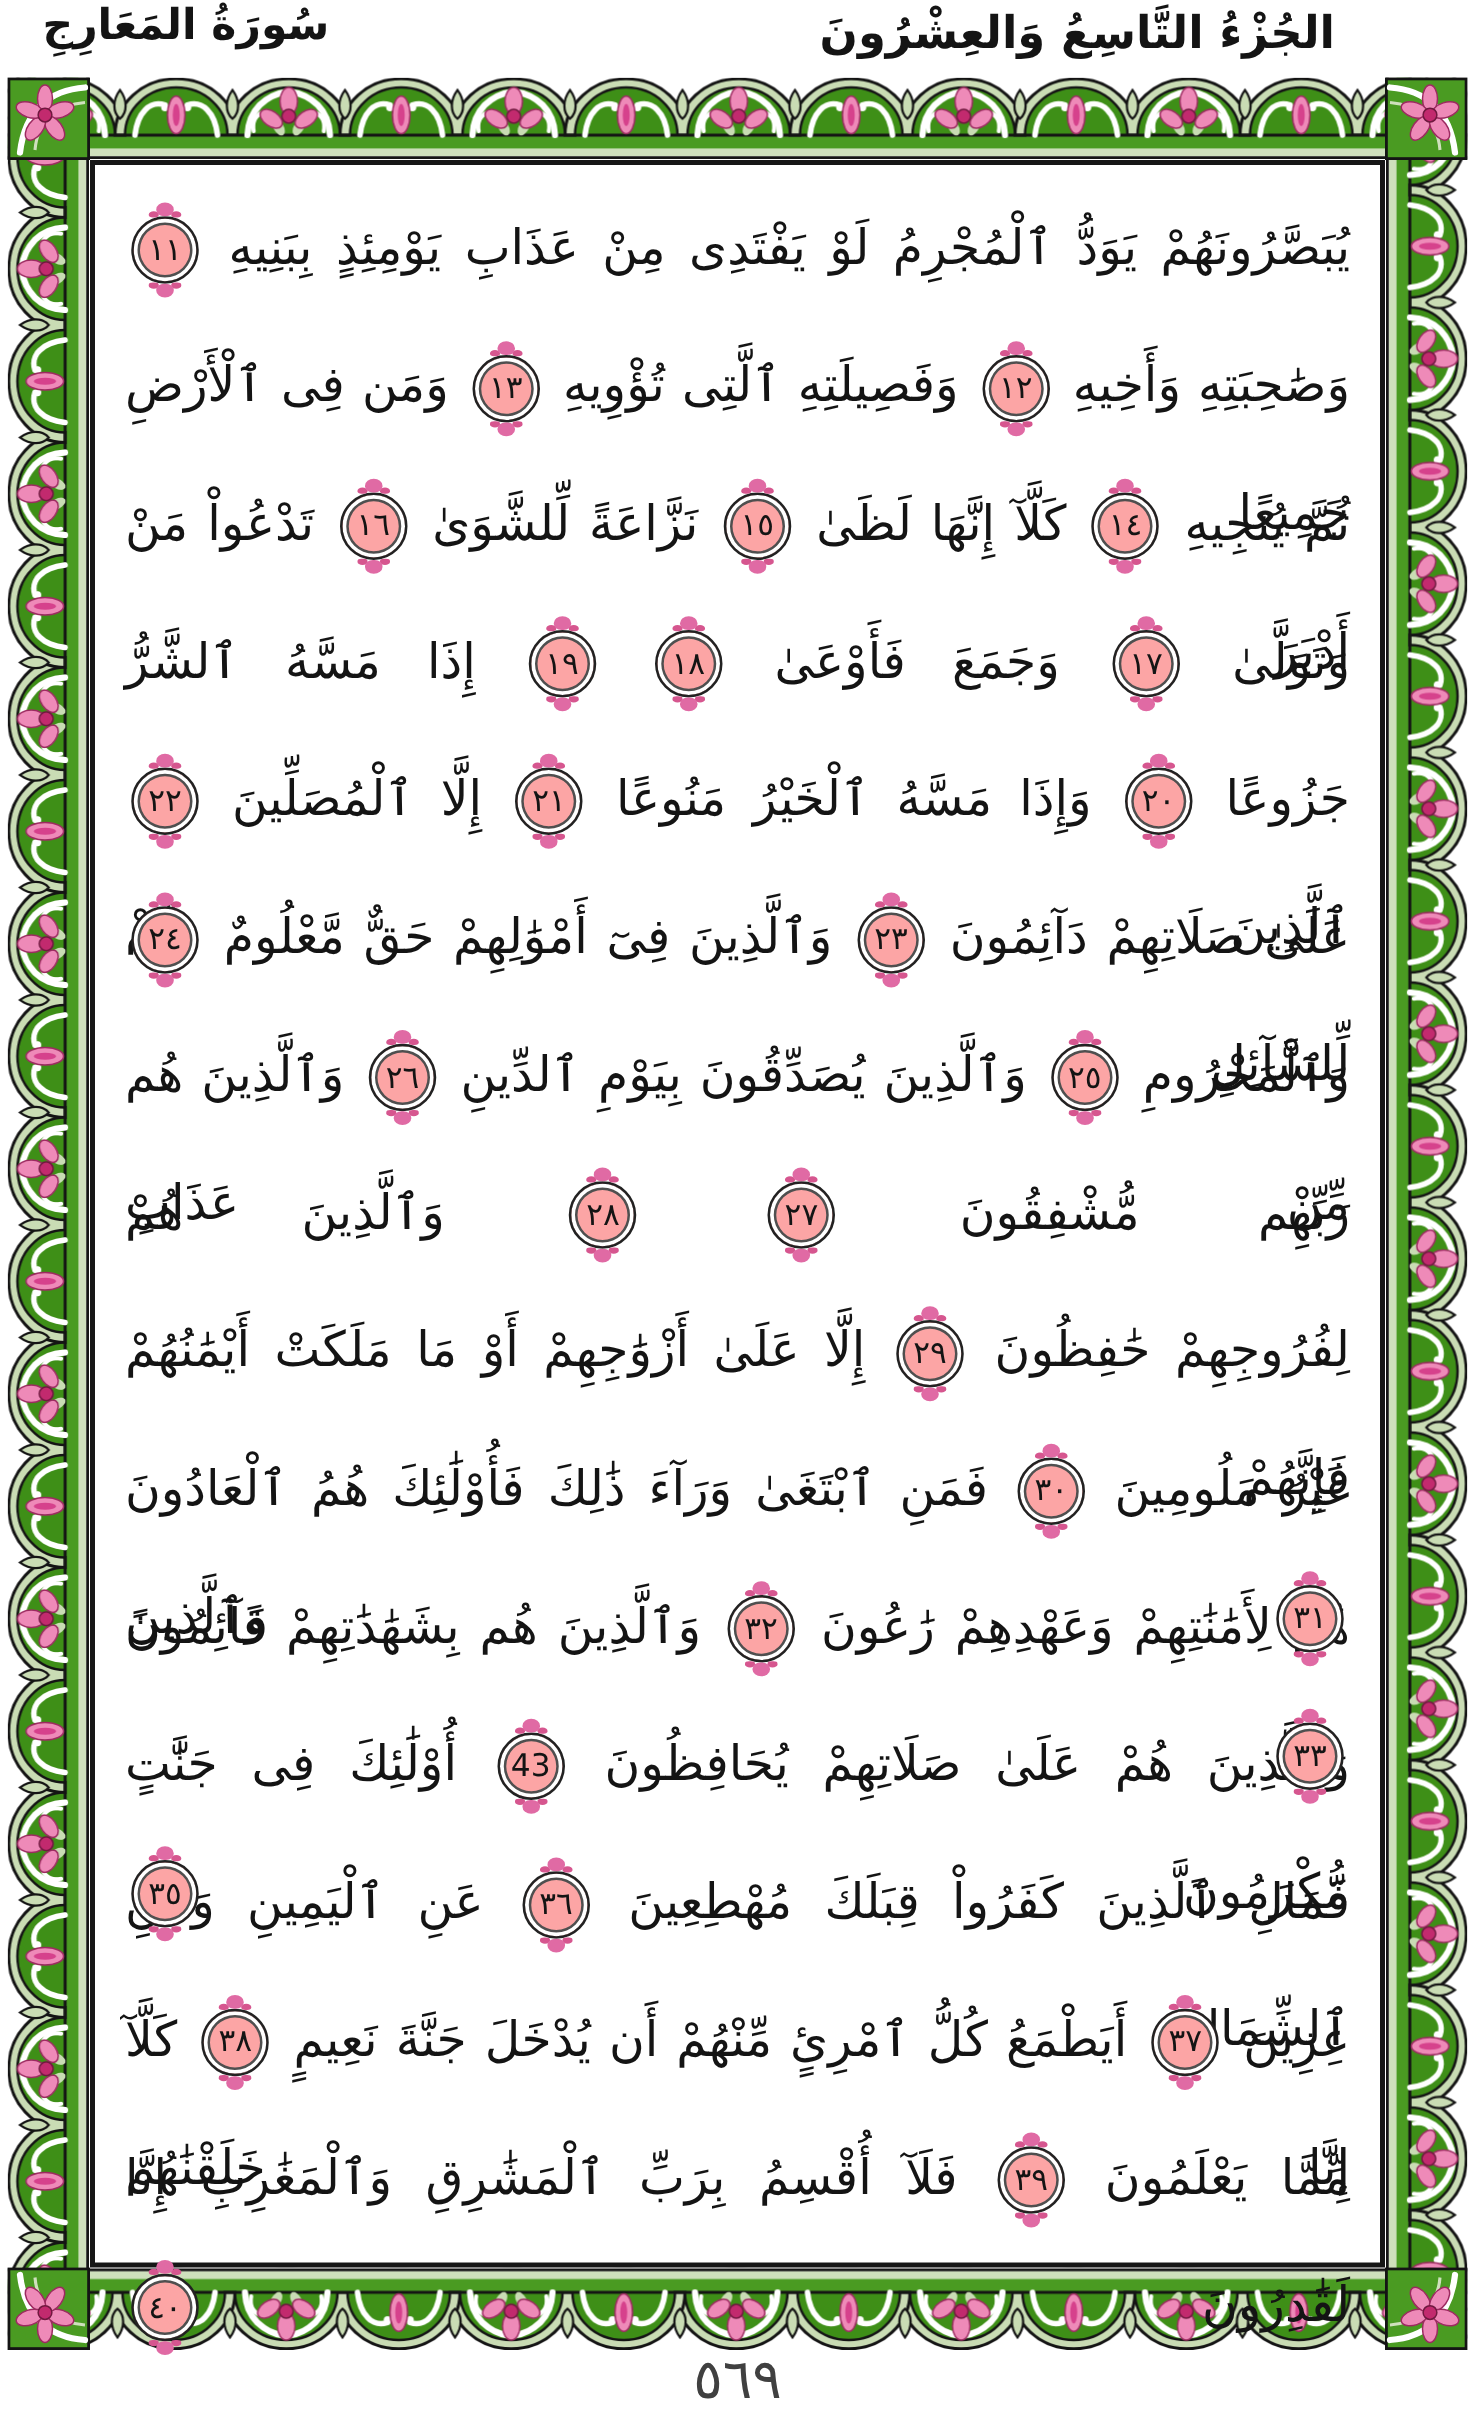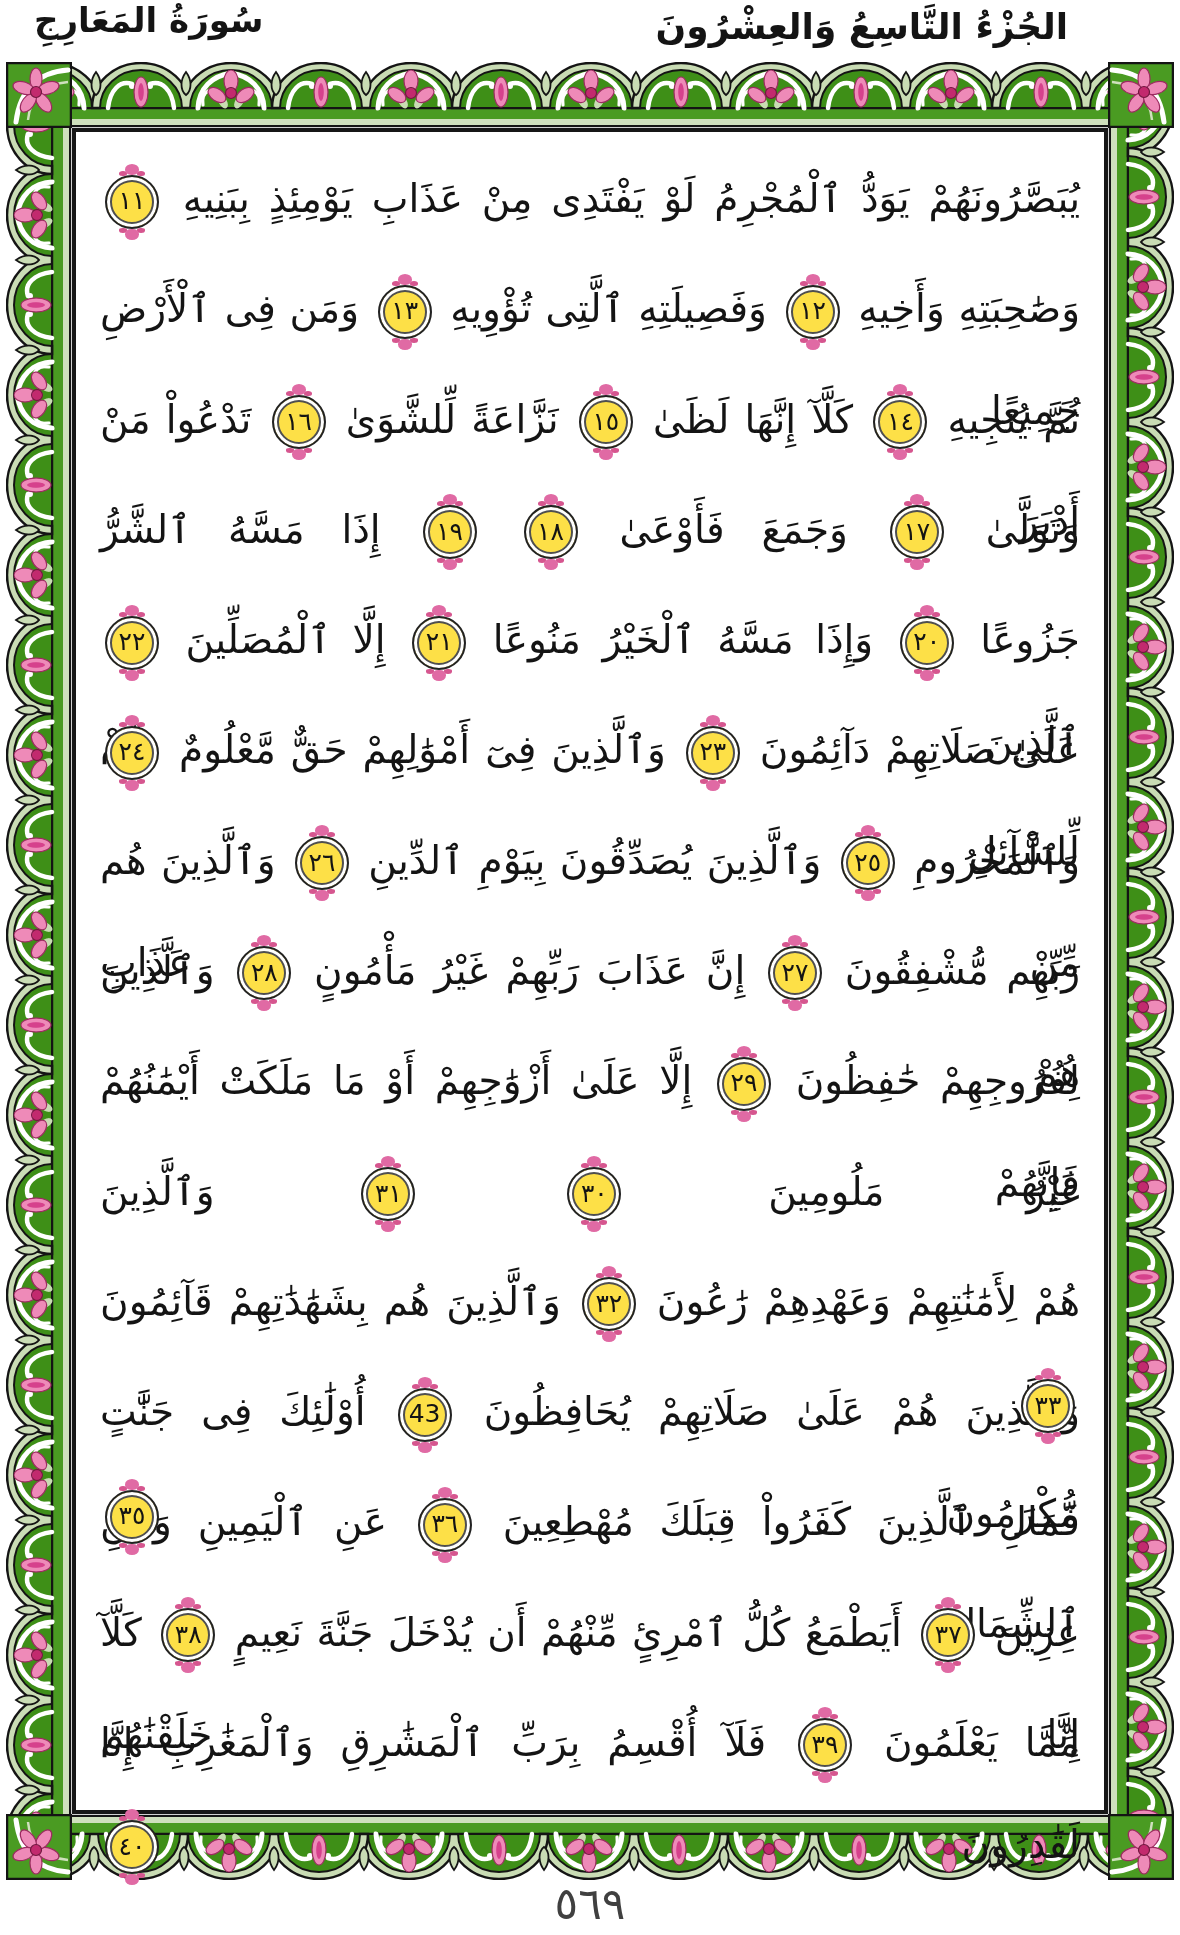--- a/index.html
+++ b/index.html
@@ -27,21 +27,21 @@
              background:#ffffff;border:4px solid #161616;box-sizing:border-box;}
   .qlines{height:100%;box-sizing:border-box;display:flex;flex-direction:column;
           justify-content:space-between;padding:16px 24px;}
   .qline{direction:rtl;text-align:justify;text-align-last:justify;
          font-size:39px;height:102px;line-height:102px;color:#141414;white-space:normal;}
   .vtext{white-space:normal;}
 
   
   .aya{position:relative;display:inline-flex;align-items:center;justify-content:center;
        vertical-align:middle;width:54px;height:54px;margin:0 5px;border-radius:50%;
-       background:#fde047;border:2px solid #222222;box-sizing:border-box;
+       background:#fca5a5;border:2px solid #222222;box-sizing:border-box;
        box-shadow:inset 0 0 0 3px #ffffff, inset 0 0 0 5px #4f4f4f;}
   .aya::before{content:"";position:absolute;top:-13px;left:50%;transform:translateX(-50%);
        width:14px;height:11px;background:#e06aa4;border-radius:50% 50% 45% 45%;
        box-shadow:-9px 4px 0 -3px #d6568f, 9px 4px 0 -3px #d6568f;}
   .aya::after{content:"";position:absolute;bottom:-13px;left:50%;transform:translateX(-50%);
        width:14px;height:11px;background:#e06aa4;border-radius:45% 45% 50% 50%;
        box-shadow:-9px -4px 0 -3px #d6568f, 9px -4px 0 -3px #d6568f;}
   .aya-n{font-size:25px;line-height:1;color:#141414;transform:translateY(-1px);}
 
   
@@ -187,29 +187,29 @@
           </span> <span class="vtext">وَٱلَّذِينَ فِىٓ أَمْوَٰلِهِمْ حَقٌّ مَّعْلُومٌ</span> <span class="aya">
             <span class="aya-n">٢٤</span>
           </span> <span class="vtext">لِّلسَّآئِلِ</span></div>
         <div class="qline"><span class="vtext">وَٱلْمَحْرُومِ</span> <span class="aya">
             <span class="aya-n">٢٥</span>
           </span> <span class="vtext">وَٱلَّذِينَ يُصَدِّقُونَ بِيَوْمِ ٱلدِّينِ</span> <span class="aya">
             <span class="aya-n">٢٦</span>
           </span> <span class="vtext">وَٱلَّذِينَ هُم مِّنْ عَذَابِ</span></div>
         <div class="qline"><span class="vtext">رَبِّهِم مُّشْفِقُونَ</span> <span class="aya">
             <span class="aya-n">٢٧</span>
-          </span> <span class="vtext">إِنَّ عَذَابَ رَبِّهِمْ غَيْرُ مَأْمُونٍ</span> <span class="aya">
+          </span>  <span class="aya">
             <span class="aya-n">٢٨</span>
           </span> <span class="vtext">وَٱلَّذِينَ هُمْ</span></div>
         <div class="qline"><span class="vtext">لِفُرُوجِهِمْ حَٰفِظُونَ</span> <span class="aya">
             <span class="aya-n">٢٩</span>
           </span> <span class="vtext">إِلَّا عَلَىٰ أَزْوَٰجِهِمْ أَوْ مَا مَلَكَتْ أَيْمَٰنُهُمْ فَإِنَّهُمْ</span></div>
         <div class="qline"><span class="vtext">غَيْرُ مَلُومِينَ</span> <span class="aya">
             <span class="aya-n">٣٠</span>
-          </span>  <span class="aya">
+          </span> <span class="vtext">فَمَنِ ٱبْتَغَىٰ وَرَآءَ ذَٰلِكَ فَأُوْلَٰئِكَ هُمُ ٱلْعَادُونَ</span> <span class="aya">
             <span class="aya-n">٣١</span>
           </span> <span class="vtext">وَٱلَّذِينَ</span></div>
         <div class="qline"><span class="vtext">هُمْ لِأَمَٰنَٰتِهِمْ وَعَهْدِهِمْ رَٰعُونَ</span> <span class="aya">
             <span class="aya-n">٣٢</span>
           </span> <span class="vtext">وَٱلَّذِينَ هُم بِشَهَٰدَٰتِهِمْ قَآئِمُونَ</span> <span class="aya">
             <span class="aya-n">٣٣</span>
           </span></div>
         <div class="qline"><span class="vtext">وَٱلَّذِينَ هُمْ عَلَىٰ صَلَاتِهِمْ يُحَافِظُونَ</span> <span class="aya">
             <span class="aya-n">43</span>
           </span> <span class="vtext">أُوْلَٰئِكَ فِى جَنَّٰتٍ مُّكْرَمُونَ</span> <span class="aya">

